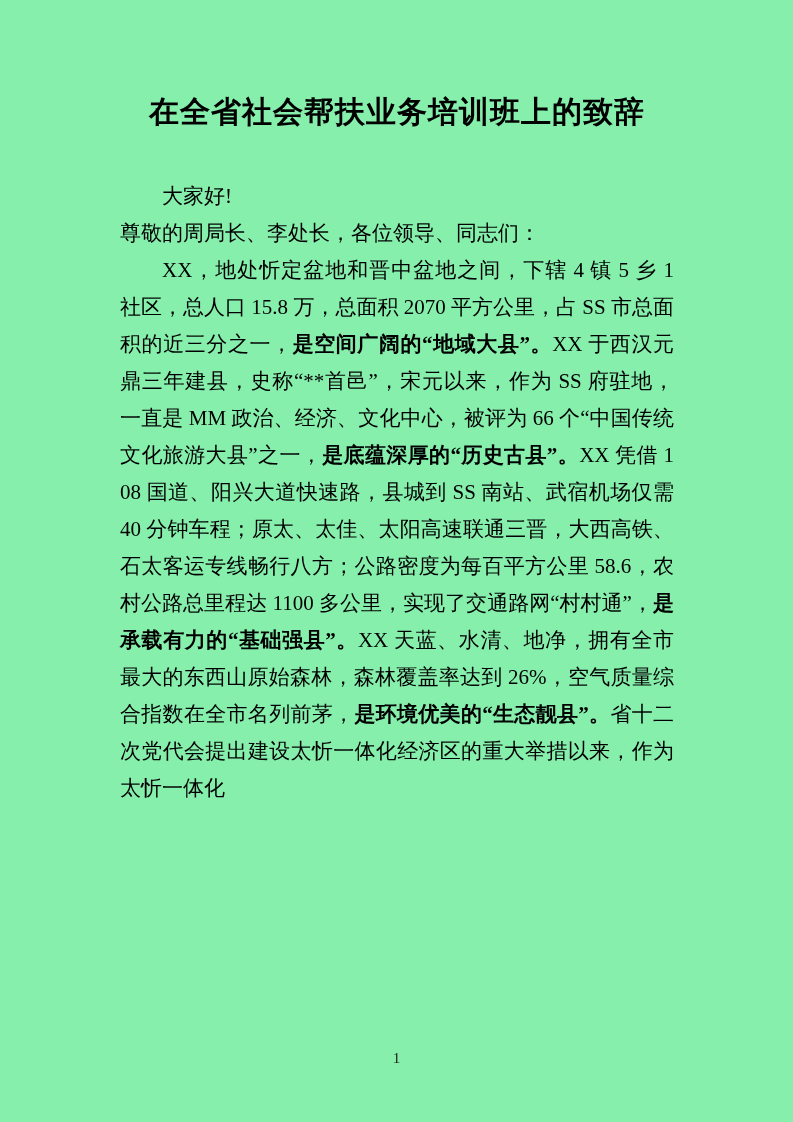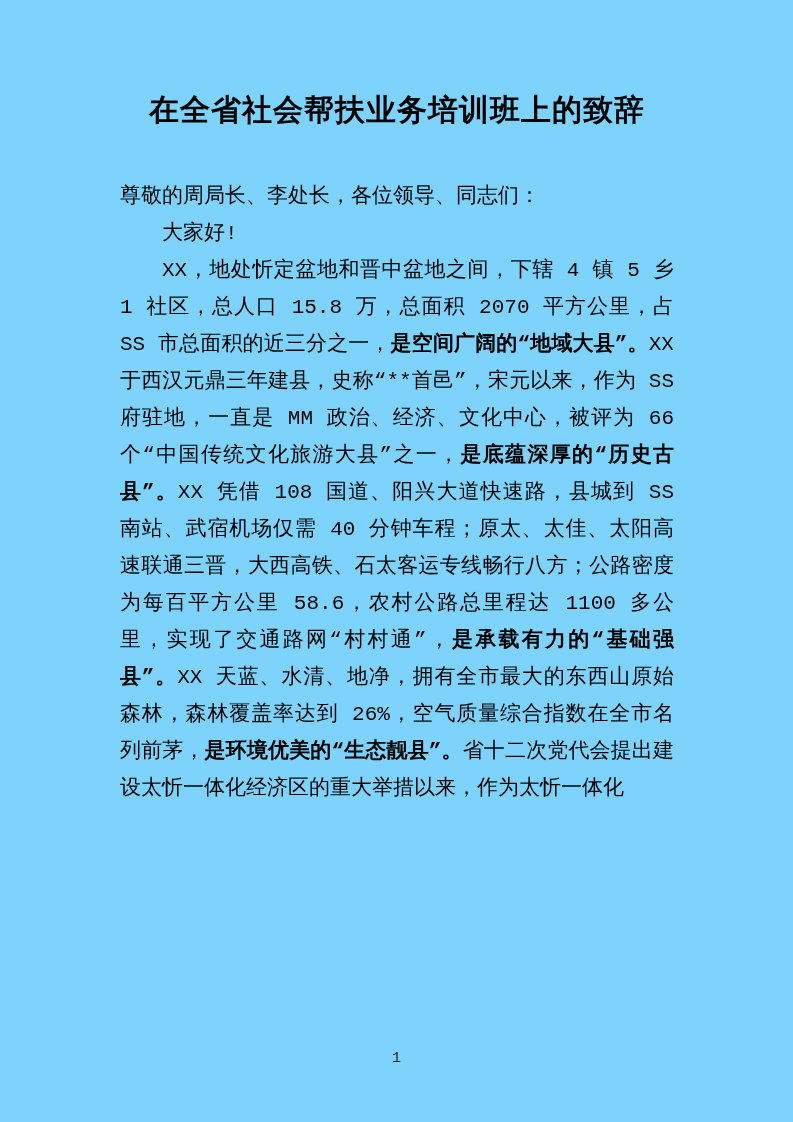--- a/index.html
+++ b/index.html
@@ -5,24 +5,24 @@
   html, body {
     margin: 0;
     padding: 0;
     background: #ffffff;
   }
   .page {
     position: relative;
     width: 793px;
     height: 1122px;
     margin: 0 auto;
-    background: #7dd3fc;
+    background: #86efac;
     box-sizing: border-box;
     padding: 88px 119px 0 120px;
-    font-family: Liberation Mono, monospace;
+    font-family: Liberation Serif, serif;
     color: #000000;
     overflow: hidden;
   }
   .doc-title {
     margin: 0 0 42px 0;
     font-size: 30px;
     font-weight: bold;
     line-height: 48px;
     text-align: center;
     letter-spacing: 1px;
@@ -51,19 +51,19 @@
     color: #222222;
   }
 </style>
 </head>
 <body>
 
 <div class="page">
   <h1 class="doc-title">在全省社会帮扶业务培训班上的致辞</h1>
 
   <div class="doc-body" id="doc-body">
+      <p class="para indent"><span>大家好!</span></p>
       <p class="para"><span>尊敬的周局长、李处长，各位领导、同志们：</span></p>
-      <p class="para indent"><span>大家好!</span></p>
       <p class="para indent"><span>XX，地处忻定盆地和晋中盆地之间，下辖 4 镇 5 乡 1 社区，总人口 15.8 万，总面积 2070 平方公里，占 SS 市总面积的近三分之一，</span><span class="bold">是空间广阔的“地域大县”。</span><span>XX 于西汉元鼎三年建县，史称“**首邑”，宋元以来，作为 SS 府驻地，一直是 MM 政治、经济、文化中心，被评为 66 个“中国传统文化旅游大县”之一，</span><span class="bold">是底蕴深厚的“历史古县”。</span><span>XX 凭借 108 国道、阳兴大道快速路，县城到 SS 南站、武宿机场仅需 40 分钟车程；原太、太佳、太阳高速联通三晋，大西高铁、石太客运专线畅行八方；公路密度为每百平方公里 58.6，农村公路总里程达 1100 多公里，实现了交通路网“村村通”，</span><span class="bold">是承载有力的“基础强县”。</span><span>XX 天蓝、水清、地净，拥有全市最大的东西山原始森林，森林覆盖率达到 26%，空气质量综合指数在全市名列前茅，</span><span class="bold">是环境优美的“生态靓县”。</span><span>省十二次党代会提出建设太忻一体化经济区的重大举措以来，作为太忻一体化</span></p>
     </div>
 
   <div class="page-number">1</div>
 </div>
 
 </body></html>

